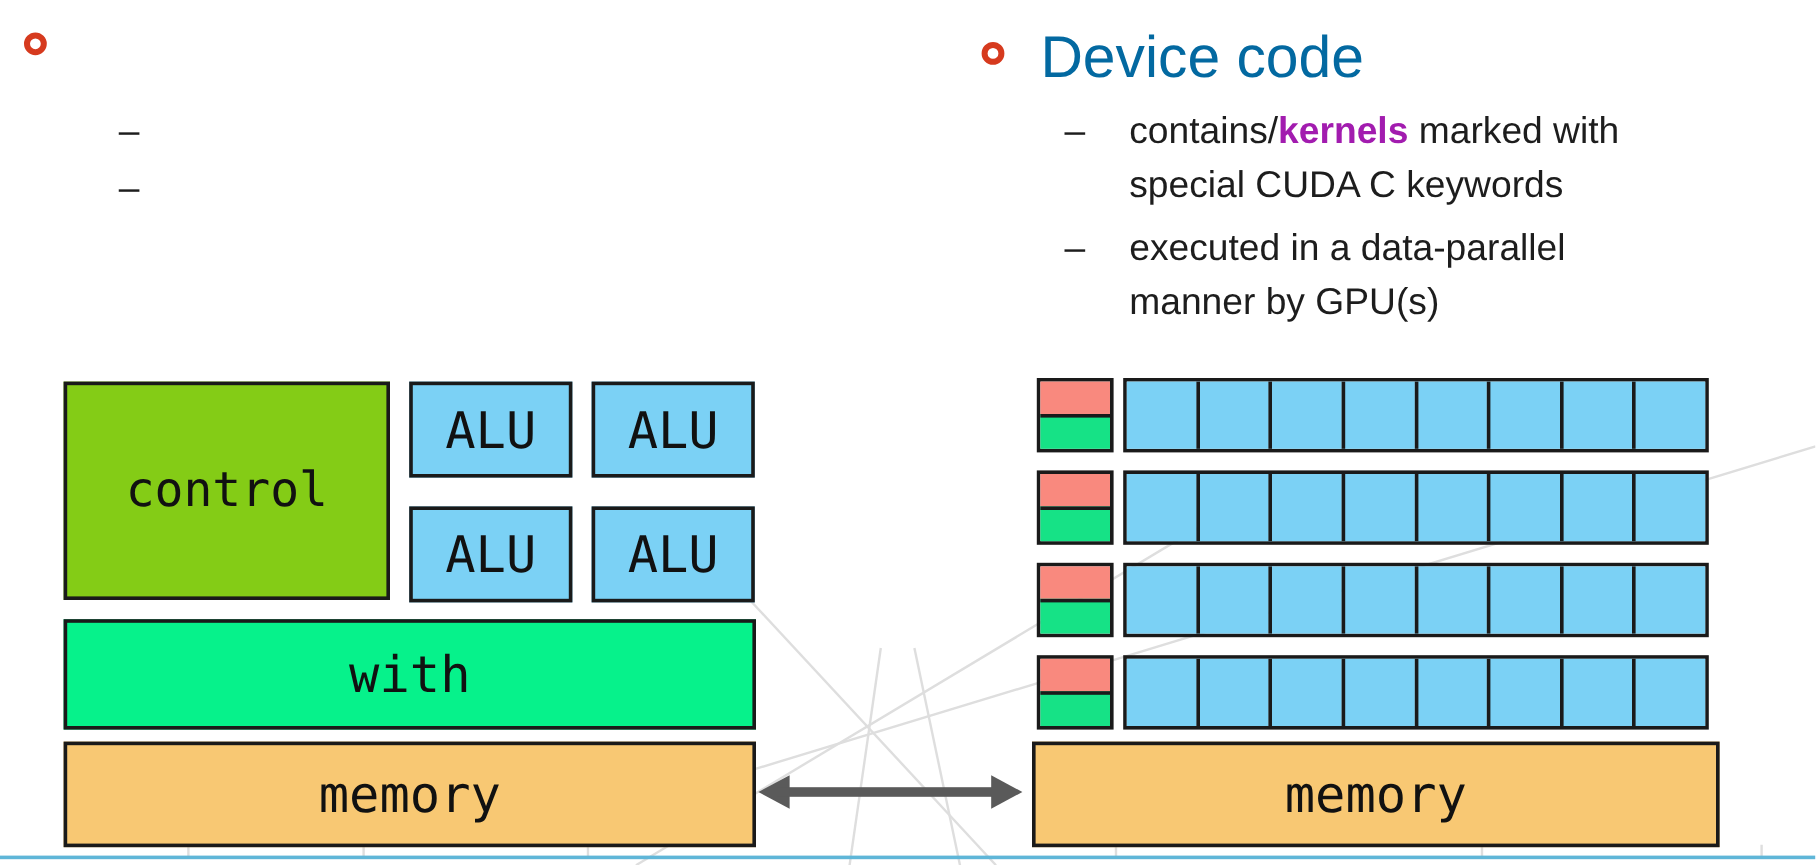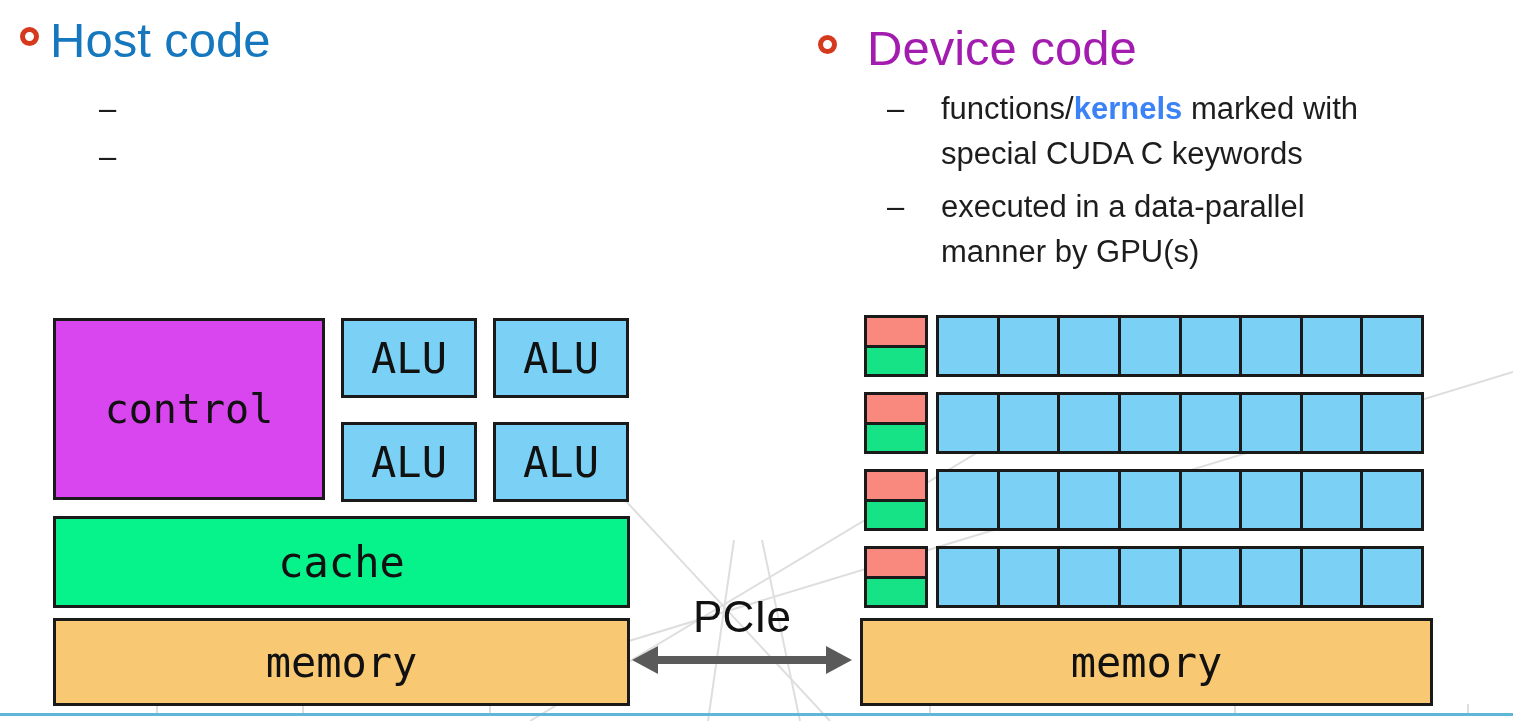--- a/index.html
+++ b/index.html
@@ -78,56 +78,54 @@
     <line x1="762" y1="540" x2="800" y2="721"></line>
     <line x1="157" y1="704" x2="157" y2="714"></line>
     <line x1="303" y1="704" x2="303" y2="714"></line>
     <line x1="490" y1="704" x2="490" y2="714"></line>
     <line x1="930" y1="704" x2="930" y2="714"></line>
     <line x1="1235" y1="704" x2="1235" y2="714"></line>
     <line x1="1468" y1="704" x2="1468" y2="714"></line>
   </svg>
 
   <span class="bullet-ring ring-host" style="border-color: rgb(214, 58, 30);"></span>
-  <div class="heading heading-host" style="color: rgb(21, 119, 190);">Host code</div>
 
   <div class="dash-list host-list">
     <div class="list-item">
       <span class="dash">–</span>
     </div>
     <div class="list-item">
       <span class="dash">–</span>
     </div>
   </div>
 
   <span class="bullet-ring ring-device" style="border-color: rgb(214, 58, 30);"></span>
-  <div class="heading heading-device" style="color: #a21caf;">Device code</div>
+  <div class="heading heading-device" style="color: #0369a1;">Device code</div>
 
   <div class="dash-list device-list">
     <div class="list-item">
       <span class="dash">–</span>
-      <span class="item-text"><span>functions/</span><span class="kernels" style="color: #3b82f6;">kernels</span><span> marked with
+      <span class="item-text"><span>contains/</span><span class="kernels" style="color: #a21caf;">kernels</span><span> marked with
 special CUDA C keywords</span></span>
     </div>
     <div class="list-item">
       <span class="dash">–</span>
       <span class="item-text">executed in a data-parallel
 manner by GPU(s)</span>
     </div>
   </div>
 
-  <div class="box cpu-control" style="background: #d946ef;">control</div>
+  <div class="box cpu-control" style="background: #84cc16;">control</div>
   <div class="box cpu-alu1" style="background: rgb(123, 209, 245);">ALU</div>
   <div class="box cpu-alu2" style="background: rgb(123, 209, 245);">ALU</div>
   <div class="box cpu-alu3" style="background: rgb(123, 209, 245);">ALU</div>
   <div class="box cpu-alu4" style="background: rgb(123, 209, 245);">ALU</div>
-  <div class="box cpu-cache" style="background: rgb(6, 242, 139);">cache</div>
+  <div class="box cpu-cache" style="background: rgb(6, 242, 139);">with</div>
   <div class="box cpu-memory" style="background: rgb(248, 200, 115);">memory</div>
 
-  <div class="pcie-label">PCIe</div>
   <div class="pcie-arrow">
     <span class="arrow-head left" style="border-right-color: rgb(90, 90, 90);"></span>
     <span class="arrow-shaft" style="background: rgb(90, 90, 90);"></span>
     <span class="arrow-head right" style="border-left-color: rgb(90, 90, 90);"></span>
   </div>
 
   <div class="gpu-grid">
       <div class="gpu-row">
         <div class="gpu-core">
           <div class="gpu-core-red" style="background: rgb(249, 137, 126);"></div>

